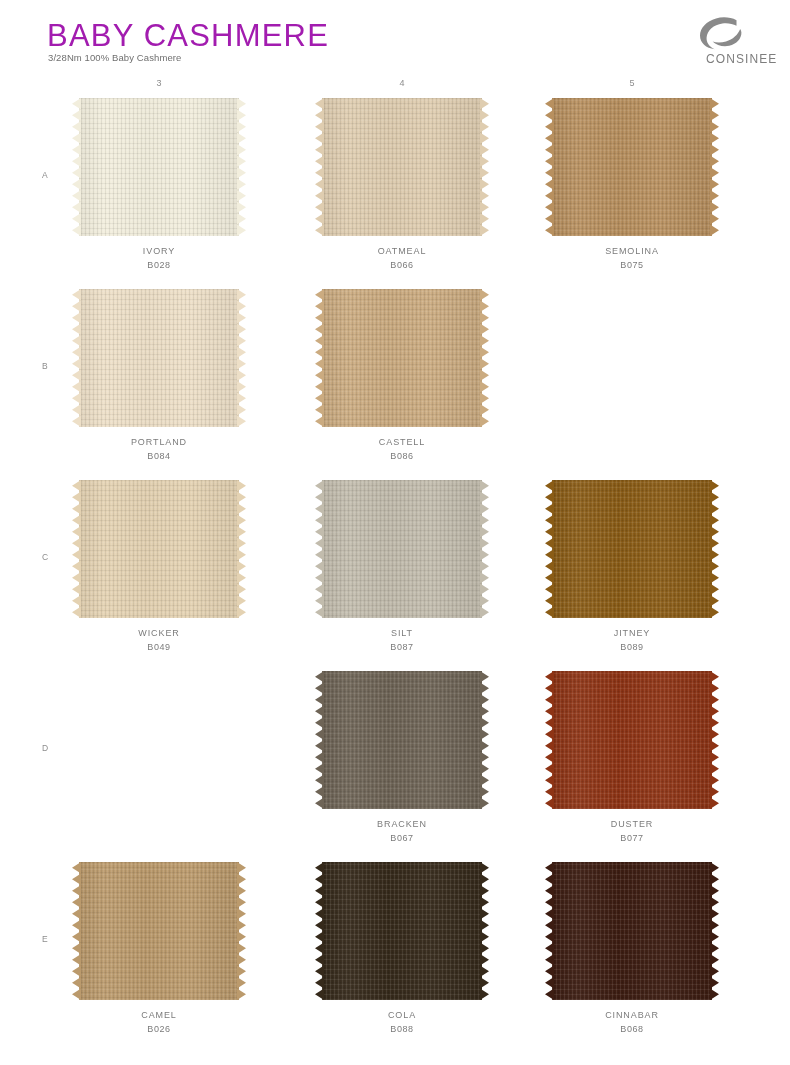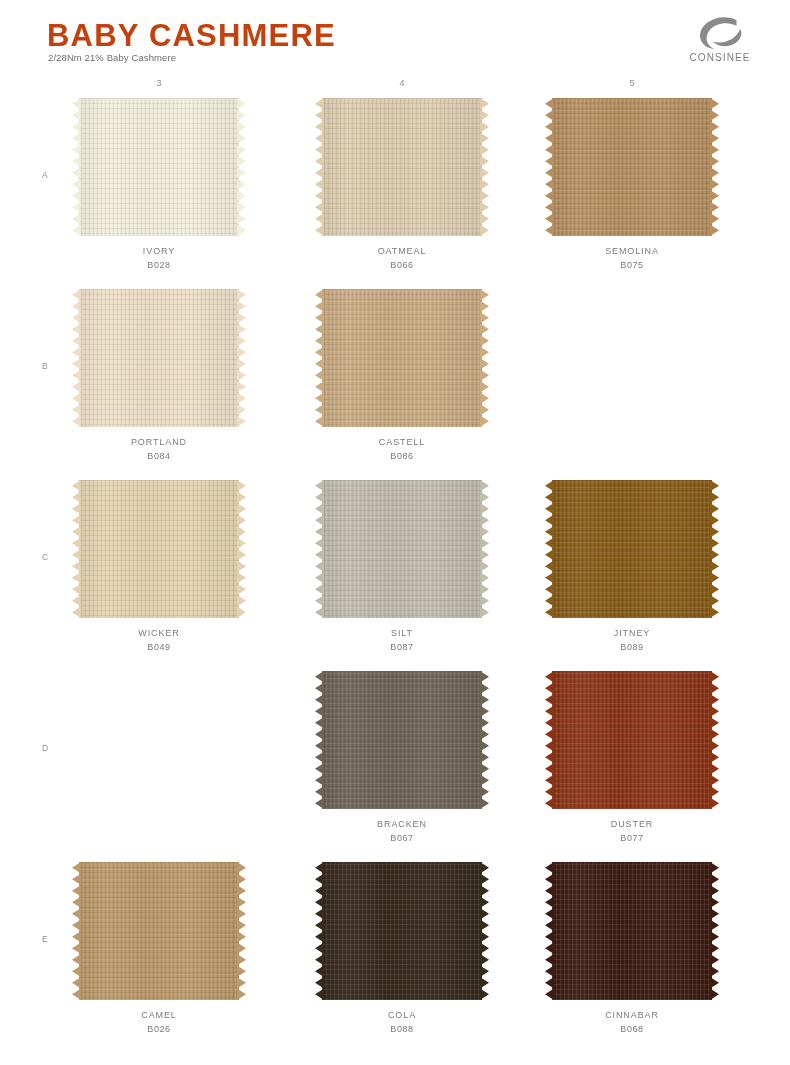--- a/index.html
+++ b/index.html
@@ -23,22 +23,22 @@
     left: 0; top: 0;
     width: 790px;
     height: 72px;
   }
   .title {
     position: absolute;
     left: 47px;
     top: 18px;
     font-size: 31px;
     letter-spacing: 1.2px;
-    font-weight: 700;
-    color: #c2410c;
+    font-weight: 400;
+    color: #a21caf;
     white-space: nowrap;
   }
   .subtitle {
     position: absolute;
     left: 48px;
     top: 52px;
     font-size: 9.5px;
     letter-spacing: 0.1px;
     color: #6f6f6f;
     white-space: nowrap;
@@ -52,25 +52,25 @@
     height: 48px;
   }
   .logo-mark {
     position: absolute;
     left: 8px; top: 0;
     width: 48px;
     height: 34px;
   }
   .logo-text {
     position: absolute;
-    left: 0;
+    left: 18px;
     top: 36px;
     width: 64px;
     text-align: center;
-    font-size: 10px;
+    font-size: 12px;
     letter-spacing: 1.1px;
     color: #7d7d7d;
   }
 
   
   .grid {
     position: absolute;
     left: 0;
     top: 78px;
     width: 790px;
@@ -187,21 +187,21 @@
     letter-spacing: 0.6px;
     color: #7b7b7b;
     white-space: nowrap;
   }
 </style>
 </head>
 <body>
 
 <div class="header">
   <div class="title">BABY CASHMERE</div>
-  <div class="subtitle">2/28Nm 21% Baby Cashmere</div>
+  <div class="subtitle">3/28Nm 100% Baby Cashmere</div>
 
   <div class="logo">
     <div class="logo-mark">
       <svg viewBox="0 0 48 34" width="48" height="34" aria-hidden="true">
         <path d="M40.5 4.2 C34.5 1.0 26.5 0.6 20.0 2.4 C10.5 5.0 4.0 11.8 4.0 19.6
                  C4.0 27.0 10.0 32.4 18.6 33.2 C13.2 30.6 10.2 26.4 10.6 21.4
                  C11.2 14.4 17.6 8.6 26.4 7.4 C31.4 6.7 36.6 7.6 40.5 9.8 Z" fill="#8a8a8a"></path>
         <path d="M44.2 13.0 C42.0 18.8 36.8 23.4 30.0 25.4 C25.0 26.9 20.2 26.8 16.6 25.4
                  C20.6 29.4 27.0 31.2 33.2 29.8 C40.6 28.2 45.6 22.6 45.4 16.6
                  C45.36 15.3 44.9 14.0 44.2 13.0 Z" fill="#8a8a8a"></path>

